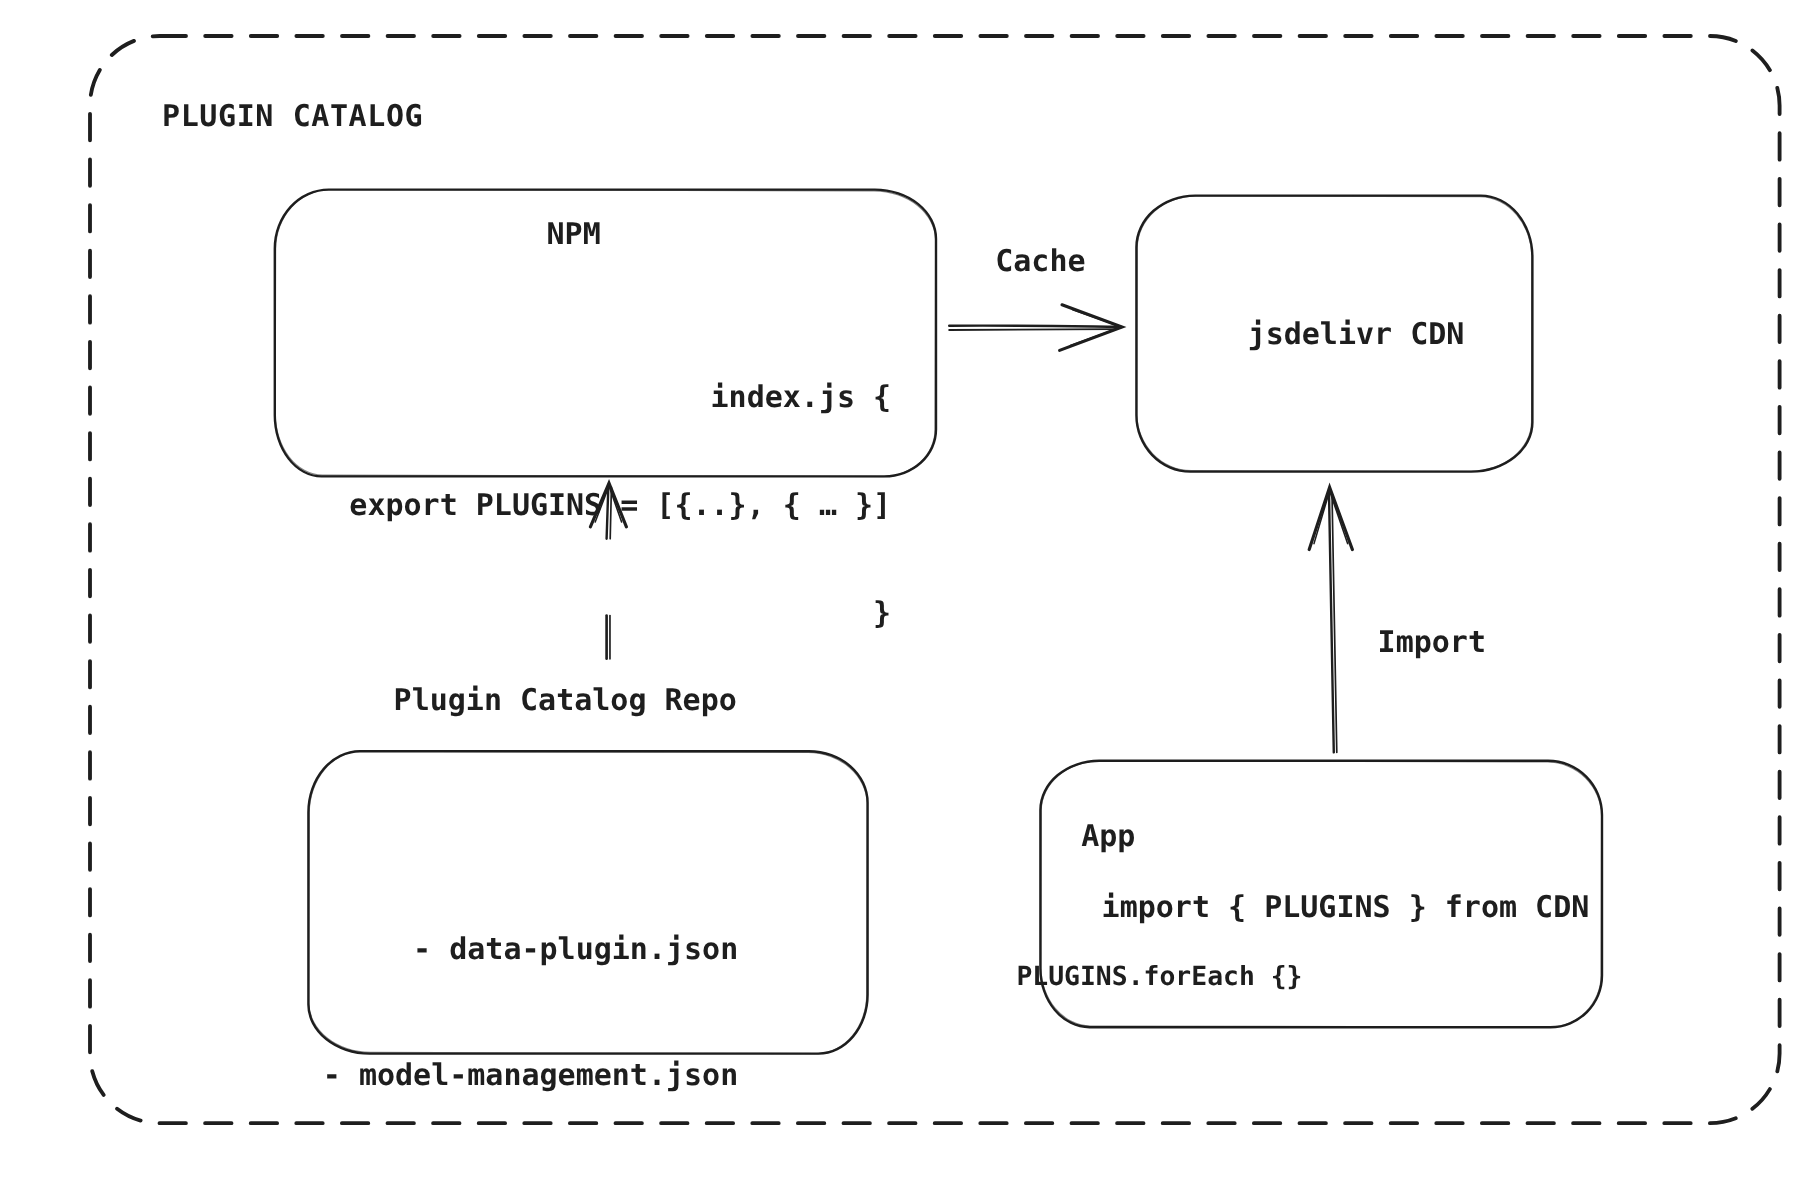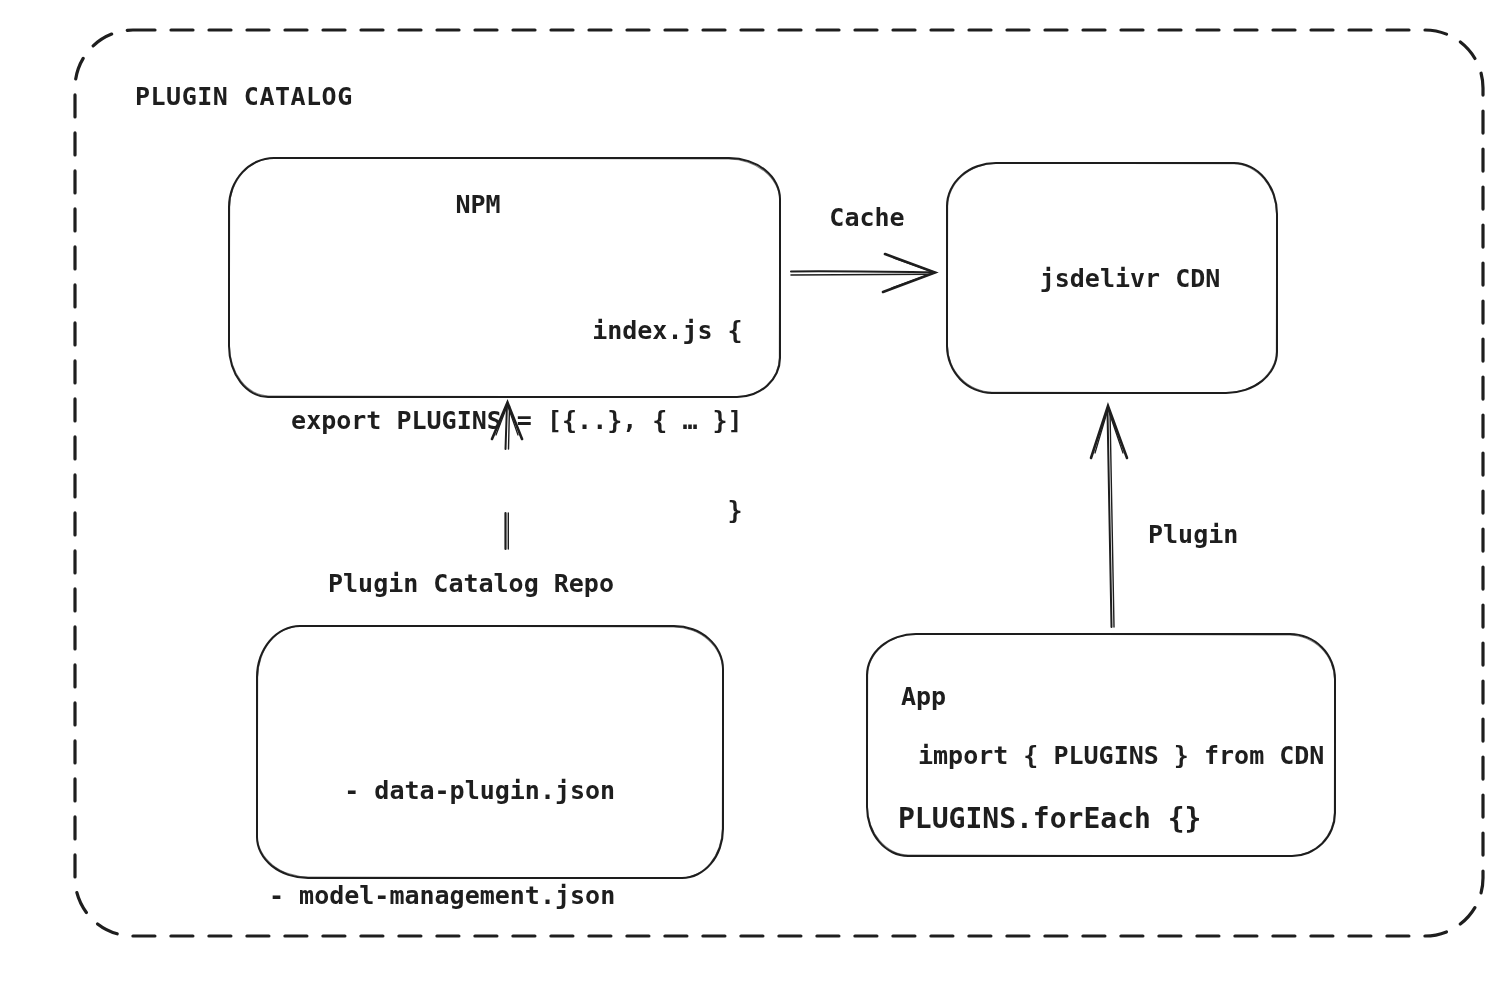--- a/index.html
+++ b/index.html
@@ -34,29 +34,29 @@
     pointer-events: none;
   }
   .box-npm  { left: 190px; top: 157px; width: 553px; height: 241px;
               border-radius: 46px 52px 44px 40px / 50px 42px 40px 52px; }
   .box-cdn  { left: 908px; top: 162px; width: 332px; height: 232px;
               border-radius: 50px 44px 52px 46px / 44px 52px 42px 48px; }
   .box-repo { left: 218px; top: 625px; width: 468px; height: 254px;
               border-radius: 44px 50px 42px 52px / 52px 44px 50px 42px; }
   .box-app  { left: 828px; top: 633px; width: 470px; height: 224px;
               border-radius: 50px 46px 44px 42px / 42px 46px 44px 50px; }
-  .npm-title { left: 190px; top: 190px; width: 500px; text-align: center; font-size: 25px; }
+  .npm-title { left: 190px; top: 180px; width: 500px; text-align: center; font-size: 25px; }
   .code { position: absolute; font-size: 25px; line-height: 30px; white-space: pre; text-align: right; }
   .npm-code  { left: 223px; top: 256px; }
   .cdn-title { left: 908px; top: 264px; width: 368px; text-align: center; font-size: 25px; }
   .repo-files { left: 231px; top: 703px; font-size: 25px; line-height: 35px; }
   .repo-label { left: 290px; top: 569px; font-size: 25px; }
   .app-title { left: 863px; top: 682px; font-size: 25px; }
   .app-line1 { left: 880px; top: 741px; font-size: 25px; }
-  .app-line2 { left: 860px; top: 802px; font-size: 28px; }
+  .app-line2 { left: 809px; top: 802px; font-size: 22px; }
   .cache-label  { left: 779px; top: 203px; width: 100px; text-align: center; font-size: 25px; }
   .build-label  { left: 348px; top: 449px; width: 240px; text-align: center;
                   font-size: 25px; line-height: 31px; white-space: pre-line; }
   .import-label { left: 1110px; top: 520px; font-size: 25px; }
   svg.overlay {
     position: absolute;
     left: 0; top: 0;
     width: 1506px; height: 1002px;
     color: var(--ink);
     pointer-events: none;
@@ -87,21 +87,21 @@
     <div>- model-management.json</div>
     <div>…</div>
   </div>
 
   <div class="box box-app"></div>
   <div class="abs app-title">App</div>
   <div class="abs app-line1">import { PLUGINS } from CDN</div>
   <div class="abs app-line2">PLUGINS.forEach {}</div>
 
   <div class="abs cache-label">Cache</div>
-  <div class="abs import-label">Plugin</div>
+  <div class="abs import-label">Import</div>
 
   <svg class="overlay" viewBox="0 0 1506 1002" fill="none" stroke="currentColor" stroke-linecap="round">
     <g>
       <rect x="37" y="30" width="1408" height="906" rx="58" ry="58" stroke-width="3.2" stroke-dasharray="22 16"></rect>
     </g>
     <g>
       <path d="M753 271.5 C 800 271, 850 271.8, 893 272.3" stroke-width="2"></path>
       <path d="M753 275 L 891 274.3" stroke-width="1.6"></path>
       <path d="M847 254 L 897 272.5 L 845 292" stroke-width="2.6"></path>
       <path d="M856 258 L 897 272.5 L 854 288" stroke-width="1.4"></path>

